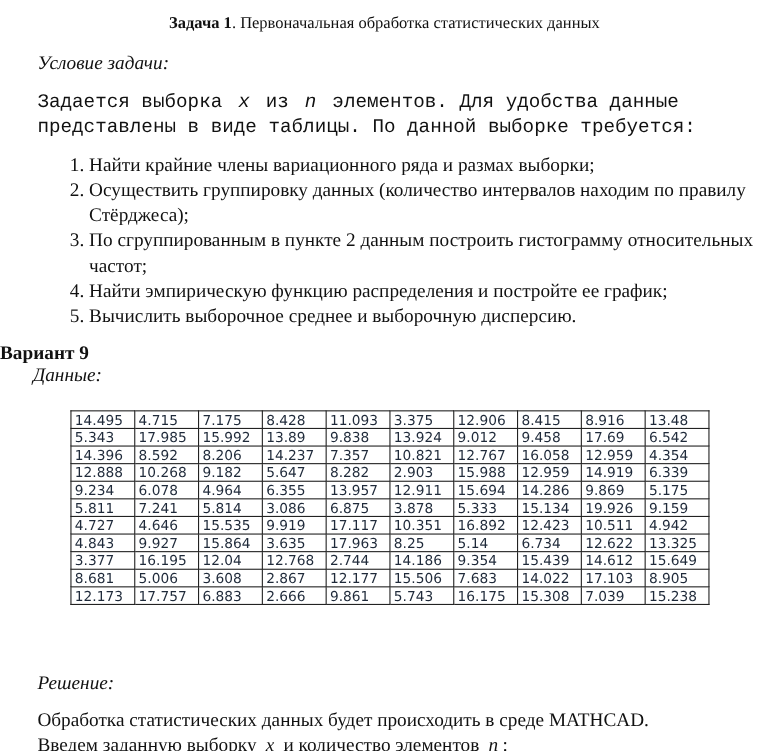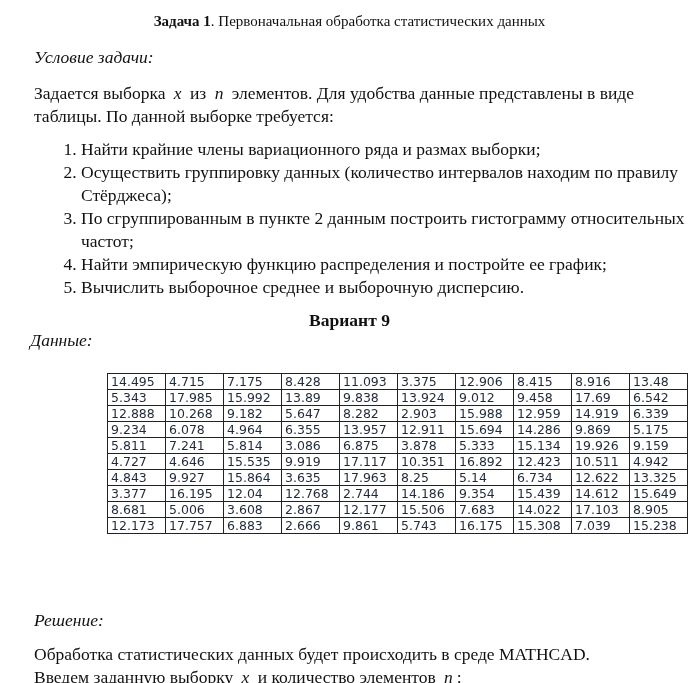--- a/index.html
+++ b/index.html
@@ -3,29 +3,29 @@
 <meta charset="utf-8">
 <style>
   html, body { margin: 0; padding: 0; background: #ffffff; }
   body {
     width: 699px; height: 683px; overflow: hidden; position: relative;
     font-family: "Liberation Serif", serif; color: #111; font-size: 17.5px;
   }
   .title { position: absolute; top: 13px; left: 0; width: 699px; text-align: center; font-size: 15px; }
   .title b { font-weight: bold; }
   .cond { position: absolute; top: 47px; left: 34px; font-style: italic; text-align: center; }
-  .para { position: absolute; top: 82px; left: 34px; width: 650px; line-height: 23px; }
+  .para { position: absolute; top: 82px; left: 34px; width: 650px; line-height: 23px; font-family: Liberation Mono, monospace; }
   .var { font-style: italic; padding: 0 4px; }
   ol { position: absolute; top: 138px; left: 34px; margin: 0; padding-left: 47px; width: 610px; line-height: 23px; }
   ol li { padding-left: 0; }
-  .variant { position: absolute; top: 310px; left: 0; width: 699px; text-align: center; font-weight: bold; }
+  .variant { position: absolute; top: 310px; left: 0; width: 699px; text-align: left; font-weight: bold; }
   .dannye { position: absolute; top: 330px; left: 30px; font-style: italic; }
   table.data {
     position: absolute; top: 373px; left: 64px; border-collapse: collapse;
-    font-family: "DejaVu Sans", sans-serif; font-size: 12.5px; color: #1f2a3a; margin-left: 43px;
+    font-family: "DejaVu Sans", sans-serif; font-size: 12.5px; color: #1f2a3a;
   }
   table.data td {
     border: 1px solid #222; padding: 0 3px; height: 15px; line-height: 15px; width: 51px; white-space: nowrap;
   }
   .reshenie { position: absolute; top: 610px; left: 34px; font-style: italic; }
   .para2 { position: absolute; top: 643px; left: 34px; width: 650px; line-height: 23px; }
 </style>
 </head>
 <body>
 
@@ -74,20 +74,32 @@
         <td>15.992</td>
         <td>13.89</td>
         <td>9.838</td>
         <td>13.924</td>
         <td>9.012</td>
         <td>9.458</td>
         <td>17.69</td>
         <td>6.542</td>
       </tr>
       <tr>
+        <td>14.396</td>
+        <td>8.592</td>
+        <td>8.206</td>
+        <td>14.237</td>
+        <td>7.357</td>
+        <td>10.821</td>
+        <td>12.767</td>
+        <td>16.058</td>
+        <td>12.959</td>
+        <td>4.354</td>
+      </tr>
+      <tr>
         <td>12.888</td>
         <td>10.268</td>
         <td>9.182</td>
         <td>5.647</td>
         <td>8.282</td>
         <td>2.903</td>
         <td>15.988</td>
         <td>12.959</td>
         <td>14.919</td>
         <td>6.339</td>

